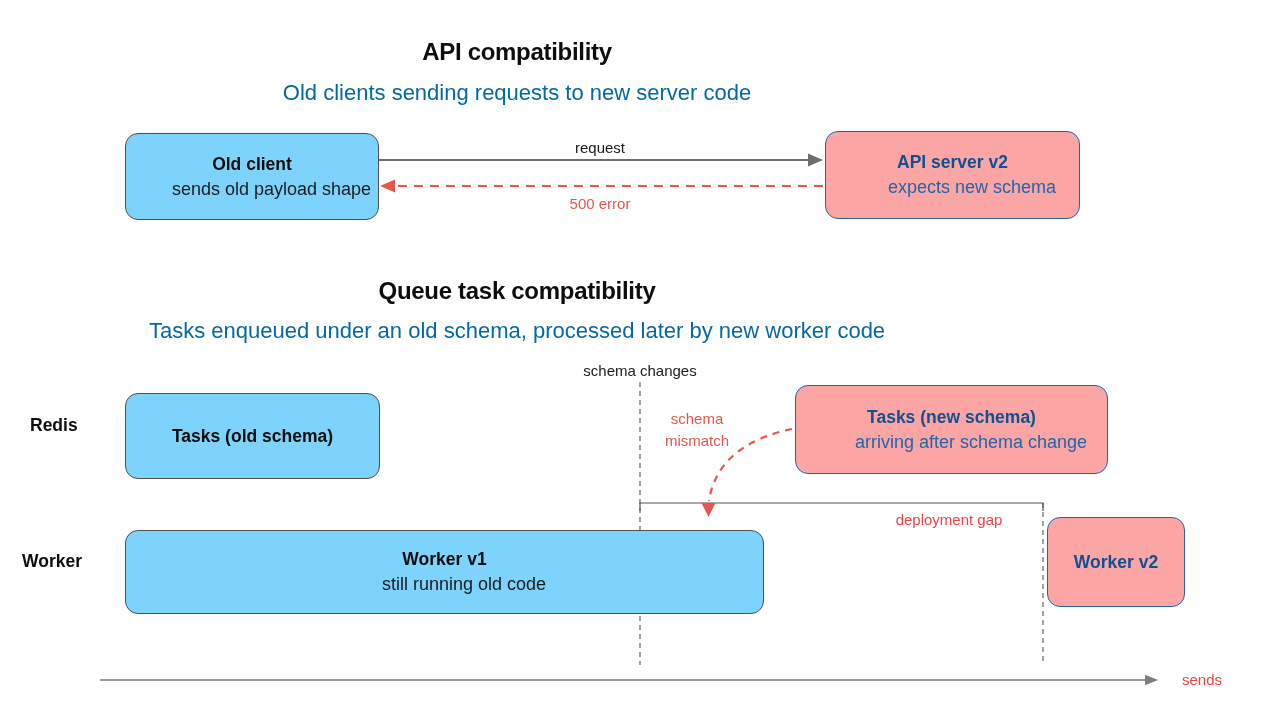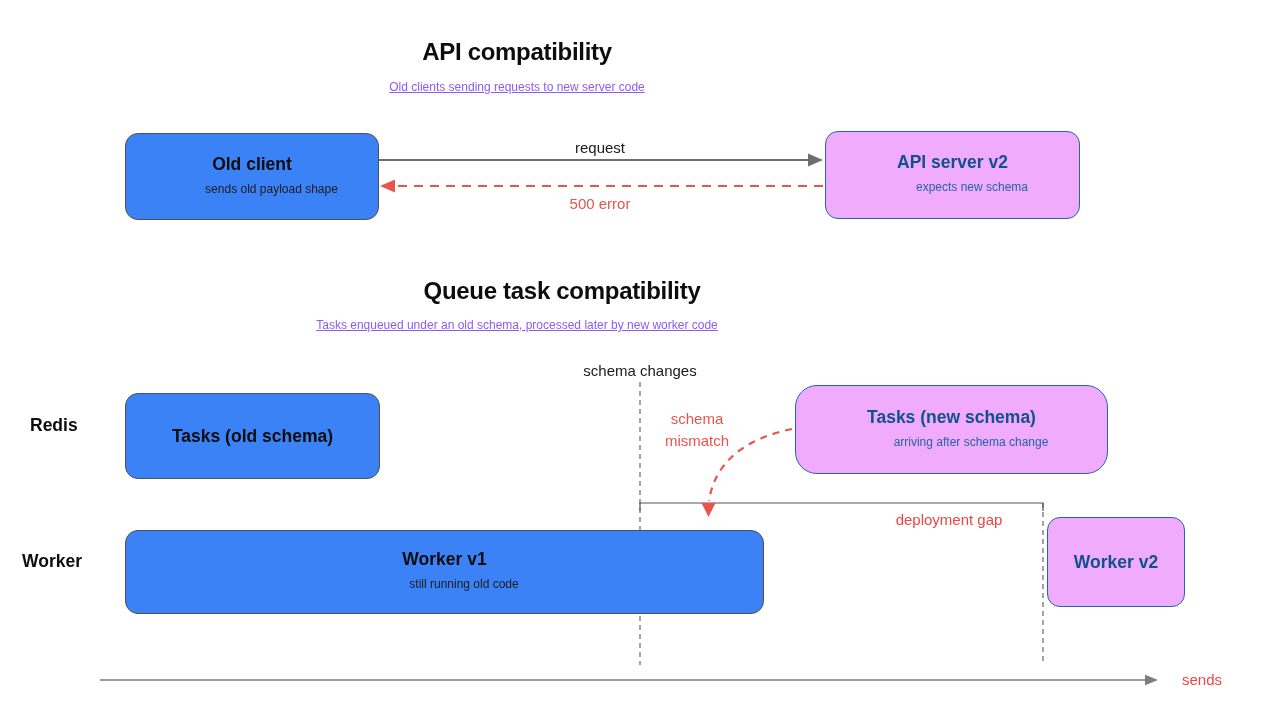--- a/index.html
+++ b/index.html
@@ -3,29 +3,29 @@
 <meta charset="utf-8">
 <style>
   html,body{margin:0;padding:0;background:#ffffff;}
   #canvas{
     position:relative;width:1280px;height:720px;background:#ffffff;overflow:hidden;
     font-family:"Liberation Sans","DejaVu Sans",sans-serif;color:#111;
   }
   .abs{position:absolute;}
   .center-text{left:0;width:1034px;text-align:center;}
   .section-title{font-size:24px;font-weight:700;letter-spacing:-0.3px;color:#0d0d0d;}
-  .section-subtitle{font-size:12px;color:#8b5cf6;text-decoration:underline;}
+  .section-subtitle{font-size:22px;color:#0369a1;}
   .node{
     position:absolute;border-radius:13px;display:flex;flex-direction:column;
     align-items:center;justify-content:center;text-align:center;line-height:25px;
   }
-  .node-neutral{background:#3b82f6;border:1.6px solid #4f4f4f;}
-  .node-blue{background:#f0abfc;border:1.8px solid #2166ab;}
+  .node-neutral{background:#7dd3fc;border:1.6px solid #4f4f4f;}
+  .node-blue{background:#fca5a5;border:1.8px solid #2166ab;}
   .node-title{font-size:17.5px;font-weight:700;color:#0d0d0d;}
-  .node-sub{font-size:12px;color:#1c1c1c;margin-left:39px;}
+  .node-sub{font-size:18px;color:#1c1c1c;margin-left:39px;}
   .node-blue .node-title{color:#11508f;}
   .node-blue .node-sub{color:#2465a8;}
   .edge-label{font-size:15px;color:#1a1a1a;white-space:nowrap;transform:translateX(-50%);}
   .red-label{color:#e8554d;}
   .row-label{font-size:17.5px;font-weight:700;color:#0d0d0d;}
   .small-label{font-size:15px;color:#ef4444;white-space:nowrap;}
   svg{position:absolute;left:0;top:0;}
 </style>
 </head>
 <body>
@@ -70,33 +70,33 @@
   </div>
 
   <div class="node node-blue" style="left:825px;top:131px;width:253px;height:86px;">
     <div class="node-title">API server v2</div>
     <div class="node-sub">expects new schema</div>
   </div>
 
   <div class="abs edge-label" style="left:600px;top:139px;">request</div>
   <div class="abs edge-label red-label" style="left:600px;top:195px;">500 error</div>
 
-  <div class="abs center-text section-title" style="top:277px;padding-left:45px;">Queue task compatibility</div>
+  <div class="abs center-text section-title" style="top:277px;">Queue task compatibility</div>
   <div class="abs center-text section-subtitle" style="top:318px;">Tasks enqueued under an old schema, processed later by new worker code</div>
 
   <div class="abs edge-label" style="left:640px;top:362px;">schema changes</div>
 
   <div class="abs row-label" style="left:30px;top:415px;text-align:center;">Redis</div>
   <div class="abs row-label" style="left:22px;top:551px;">Worker</div>
 
   <div class="node node-neutral" style="left:125px;top:393px;width:253px;height:84px;">
     <div class="node-title">Tasks (old schema)</div>
   </div>
 
-  <div class="node node-blue" style="left:795px;top:385px;width:311px;height:87px;border-radius:22px;">
+  <div class="node node-blue" style="left:795px;top:385px;width:311px;height:87px;">
     <div class="node-title">Tasks (new schema)</div>
     <div class="node-sub">arriving after schema change</div>
   </div>
 
   <div class="abs red-label" style="left:697px;top:408px;font-size:15px;line-height:22px;text-align:center;transform:translateX(-50%);">
     <div>schema</div>
     <div>mismatch</div>
   </div>
 
   <div class="abs small-label" style="left:949px;top:511px;transform:translateX(-50%);">deployment gap</div>

